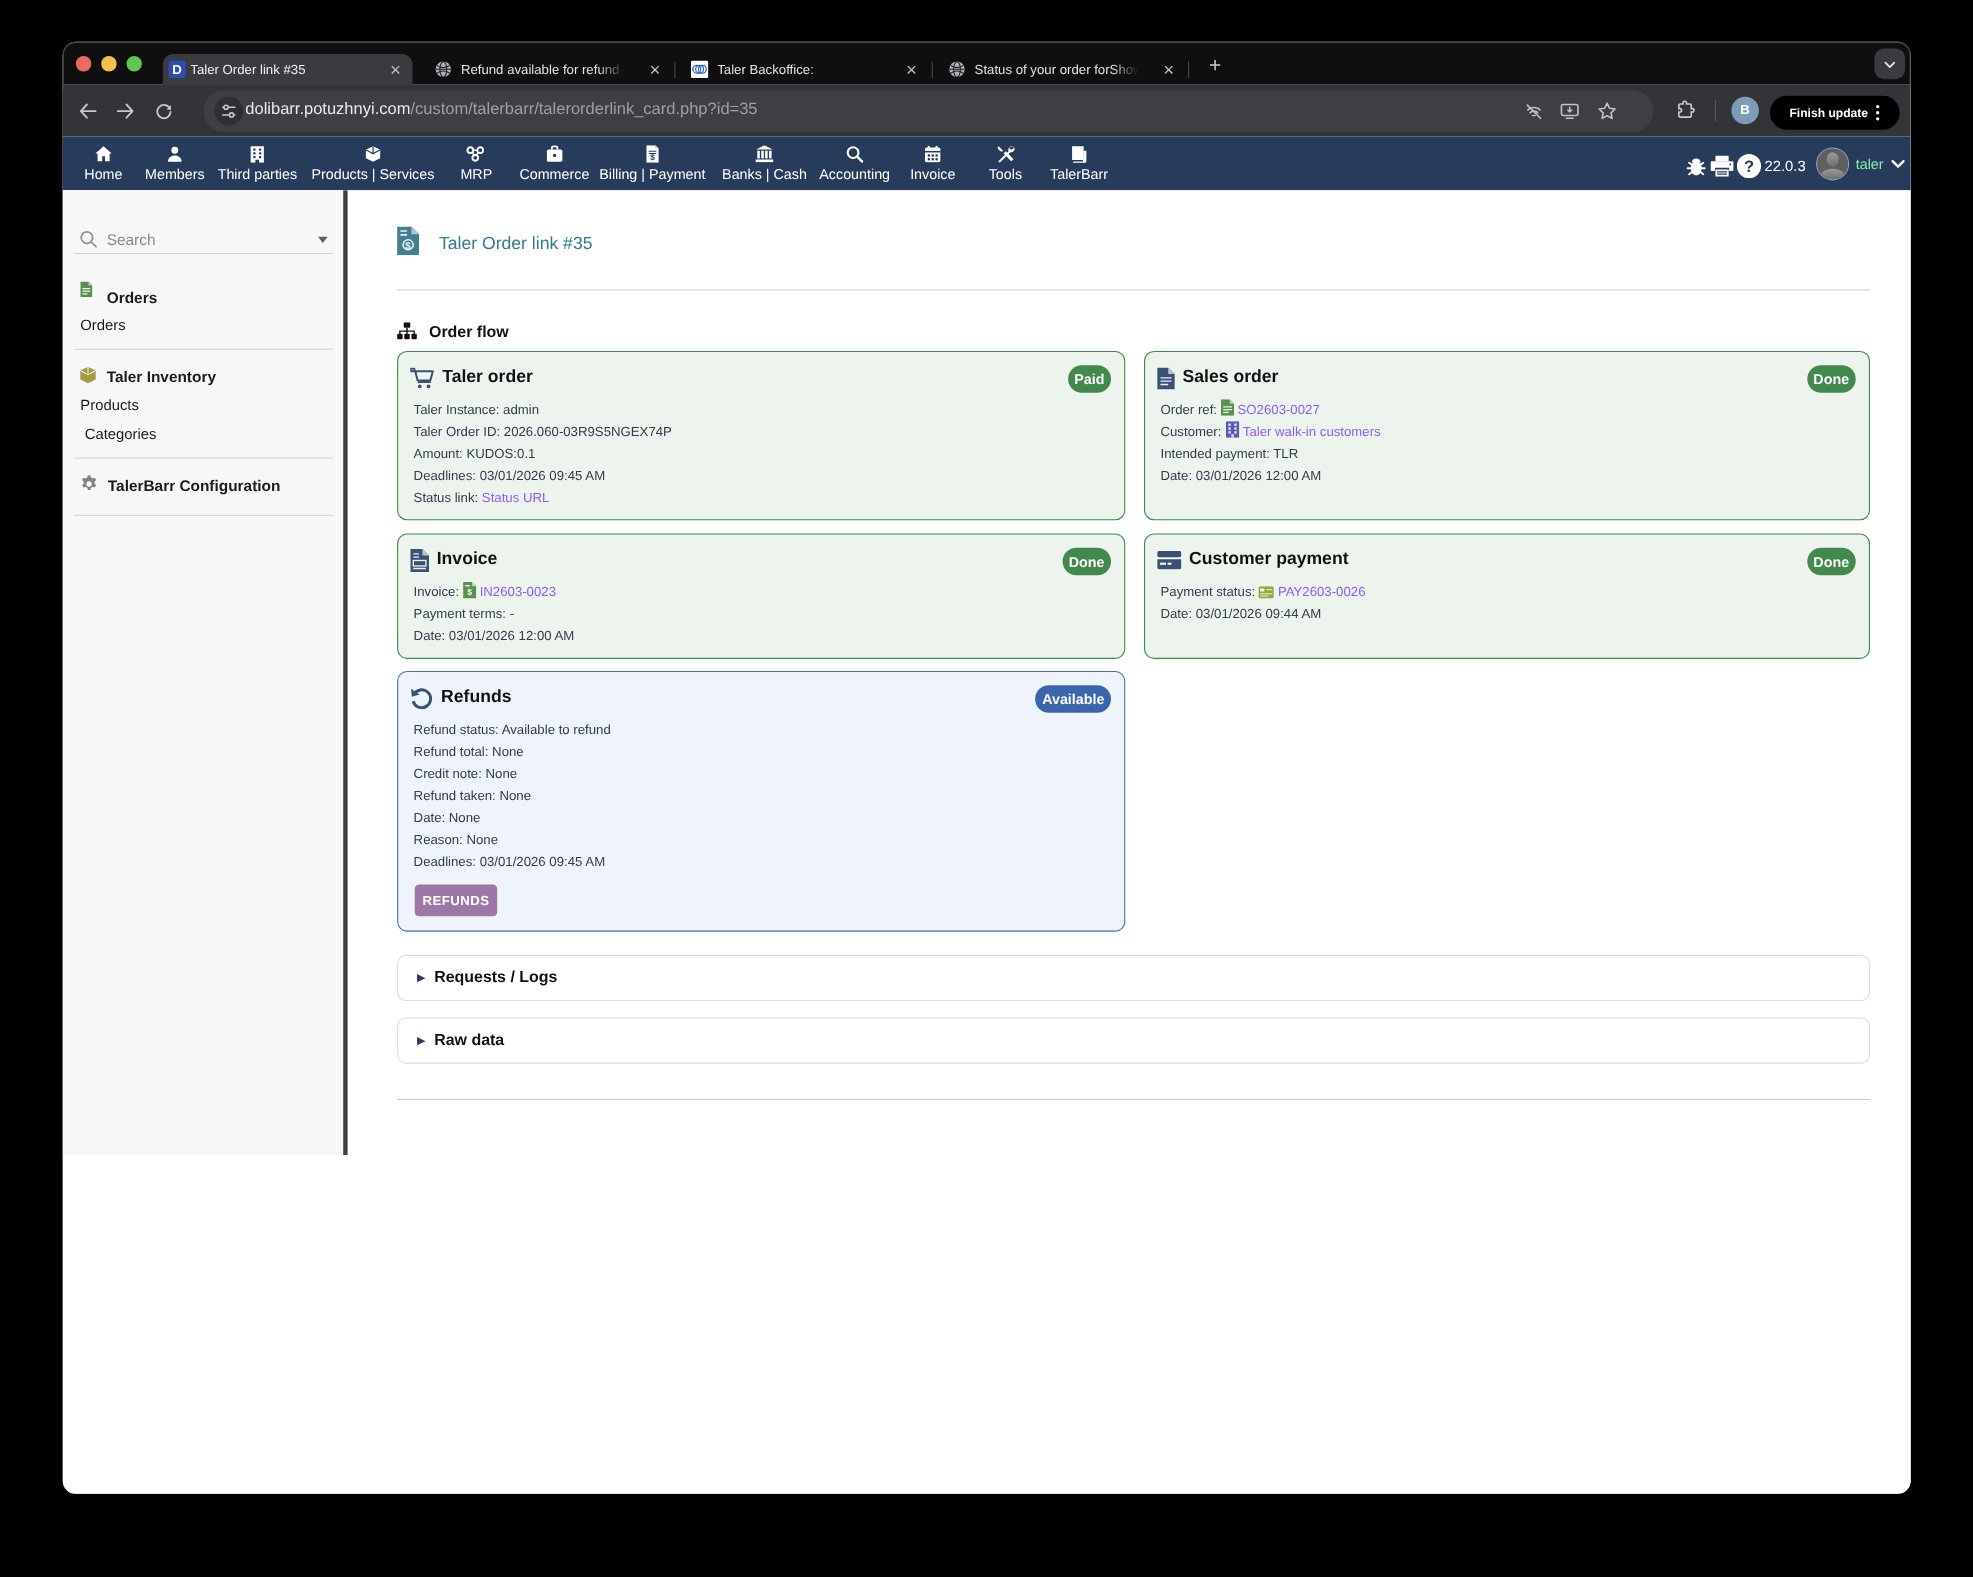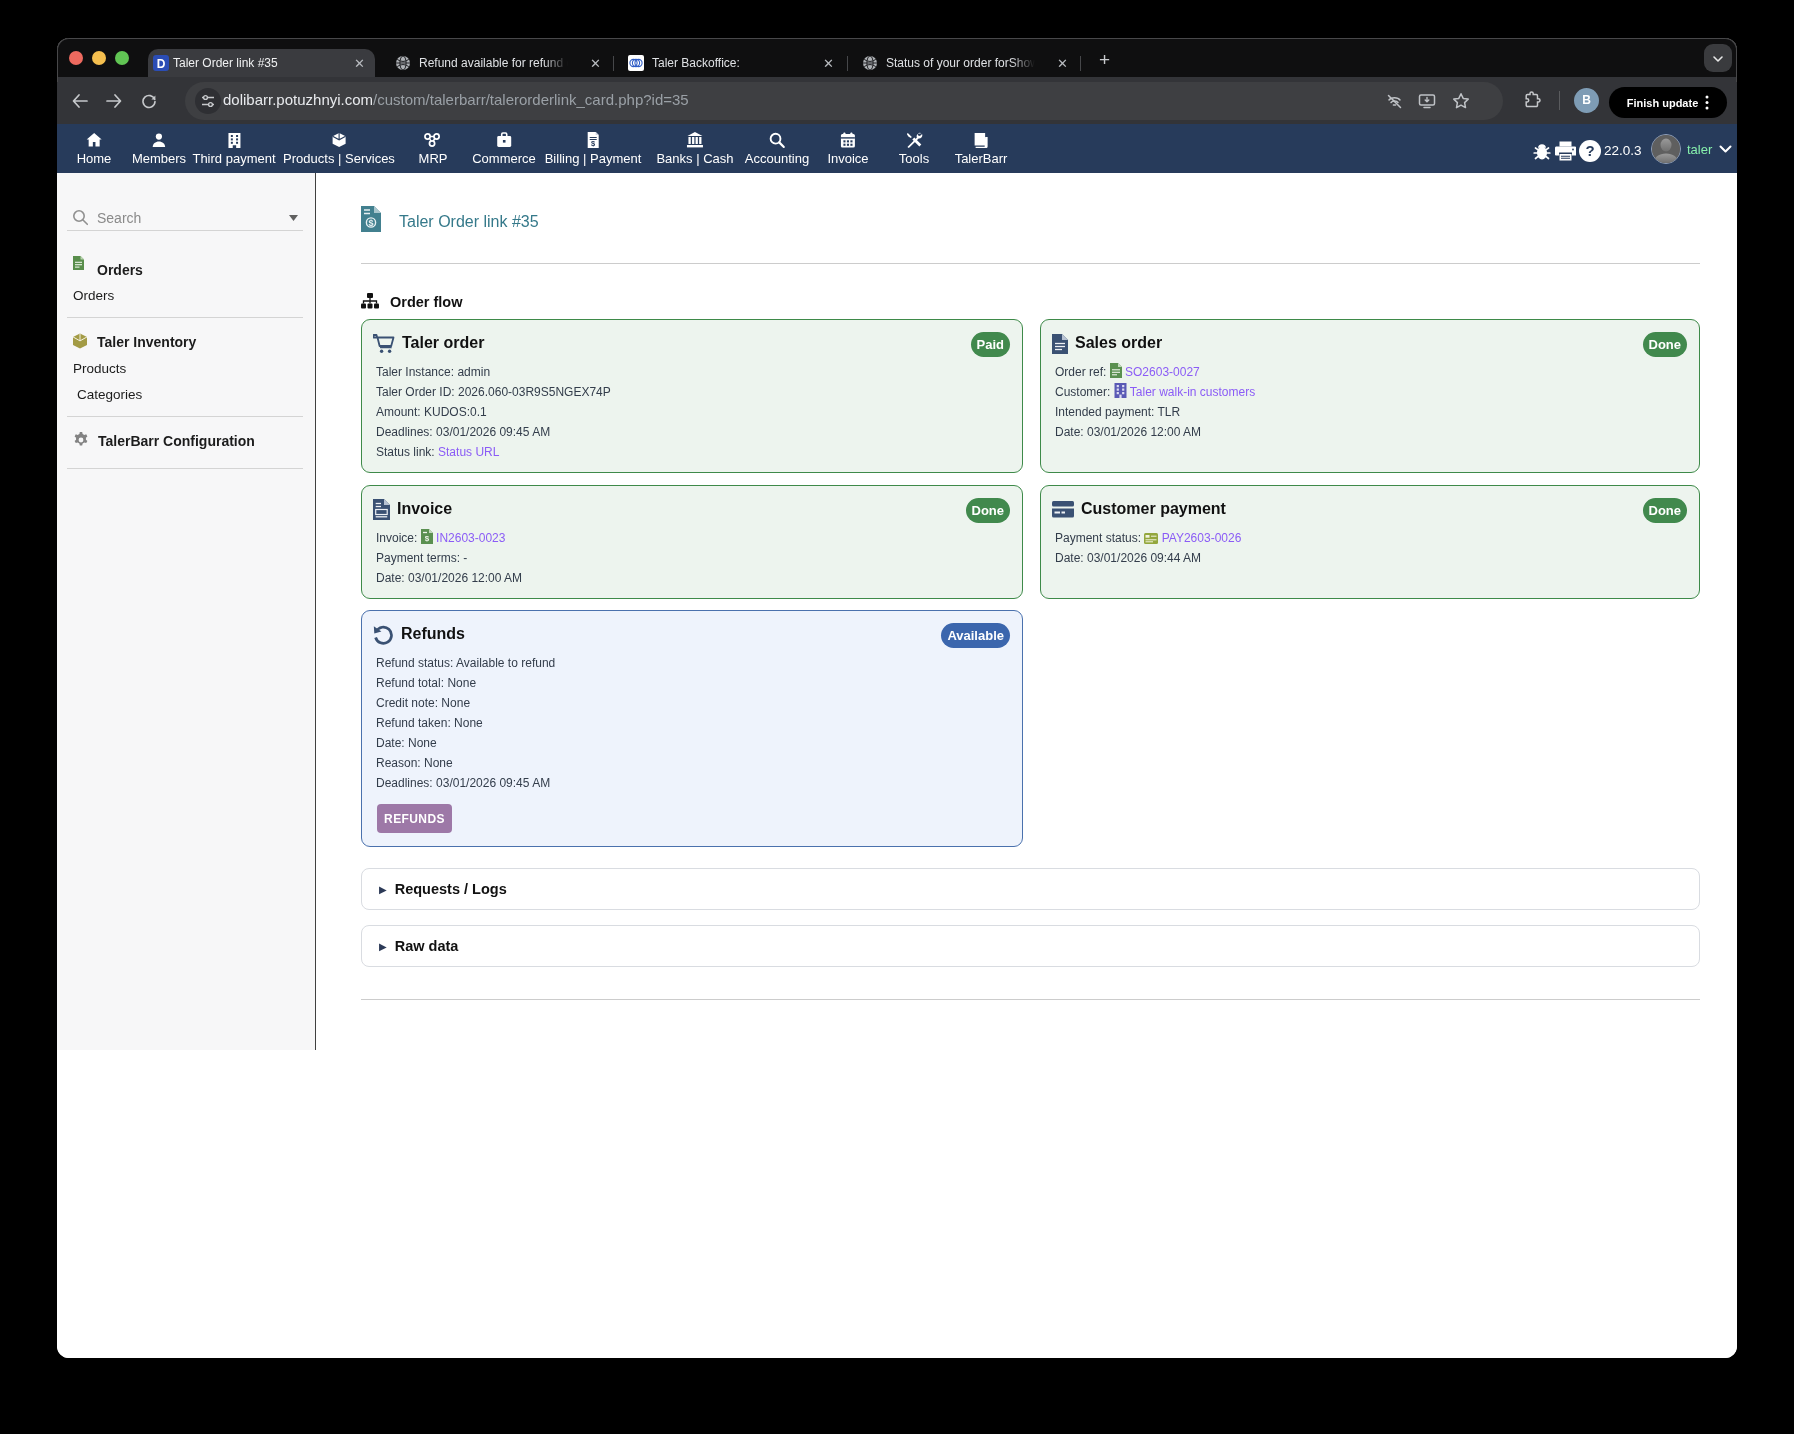--- a/index.html
+++ b/index.html
@@ -21,21 +21,21 @@
   .tbico { position:absolute; top:0; height:47px; display:flex; align-items:center; justify-content:center; color:#c6c8cb; }
   .urlpill { position:absolute; left:128px; top:5px; width:1318px; height:38px; background:#3e3f42; border-radius:19px; color:#e8eaed; font-size:15px; }
   .finish { position:absolute; left:1552px; top:10px; width:118px; height:31px; background:#000; border-radius:16px; color:#fff; font-size:11px; font-weight:700; display:flex; align-items:center; justify-content:center; }
   
   .navbar { position:relative; height:49px; background:#273b5b; color:#fff; }
   .mi { position:absolute; top:8px; transform:translateX(-50%); text-align:center; white-space:nowrap; }
   .mi .lbl { font-size:13px; margin-top:3px; }
   .mi svg { display:block; margin:0 auto; }
   
   .content { position:relative; height:1185px; background:#fff; }
-  .sidebar { position:absolute; left:0; top:0; width:259px; height:877px; background:#f7f7f8; border-right:1px solid #404040; }
+  .sidebar { position:absolute; left:0; top:0; width:259px; height:877px; background:#f7f7f8; border-right:4px solid #404040; }
   .sdiv { position:absolute; left:10px; width:236px; height:1px; background:#d4d4d4; }
   .sitem { position:absolute; font-size:13.5px; color:#1c1c1c; }
   .main { position:absolute; left:259px; top:0; width:1421px; height:1185px; }
   .hr { position:absolute; left:45px; width:1339px; height:1px; background:#ccc; }
   .card { position:absolute; border-radius:9px; border:1.5px solid; }
   .cg { background:#edf4ee; border-color:#3e8a49; }
   .cb { background:#eef3fc; border-color:#4a71ad; }
   .chead { position:absolute; left:11px; top:12.5px; height:20px; display:flex; align-items:center; gap:7px; font-size:16px; font-weight:700; color:#111; } .chead svg { margin-top:2px; }
   .badge { position:absolute; right:12px; top:12px; height:25px; line-height:25px; border-radius:13px; padding:0 6px; color:#fff; font-size:13px; font-weight:700; }
   .bgg { background:#41894d; }
@@ -183,21 +183,21 @@
           <path d="M1 1h12v15H8.7v-2.8H5.3V16H1z" fill="#fff"></path>
           <g fill="#273b5b">
             <rect x="3.4" y="3" width="2" height="2"></rect>
             <rect x="8.6" y="3" width="2" height="2"></rect>
             <rect x="3.4" y="6.4" width="2" height="2"></rect>
             <rect x="8.6" y="6.4" width="2" height="2"></rect>
             <rect x="3.4" y="9.8" width="2" height="2"></rect>
             <rect x="8.6" y="9.8" width="2" height="2"></rect>
           </g>
         </svg>
-        <div class="lbl">Third payment</div>
+        <div class="lbl">Third parties</div>
       </div>
     <div class="mi" style="left:282px;">
         <svg width="16" height="16" viewBox="0 0 16 16">
           <path d="M8 1l6.5 3.2v7.6L8 15 1.5 11.8V4.2z" fill="#fff"></path>
           <path d="M8 1v6.8M1.5 4.2L8 7.8l6.5-3.6" stroke="#273b5b" stroke-width="1.1" fill="none"></path>
         </svg>
         <div class="lbl">Products | Services</div>
       </div>
     <div class="mi" style="left:376px;">
         <svg width="18" height="16" viewBox="0 0 18 16">

